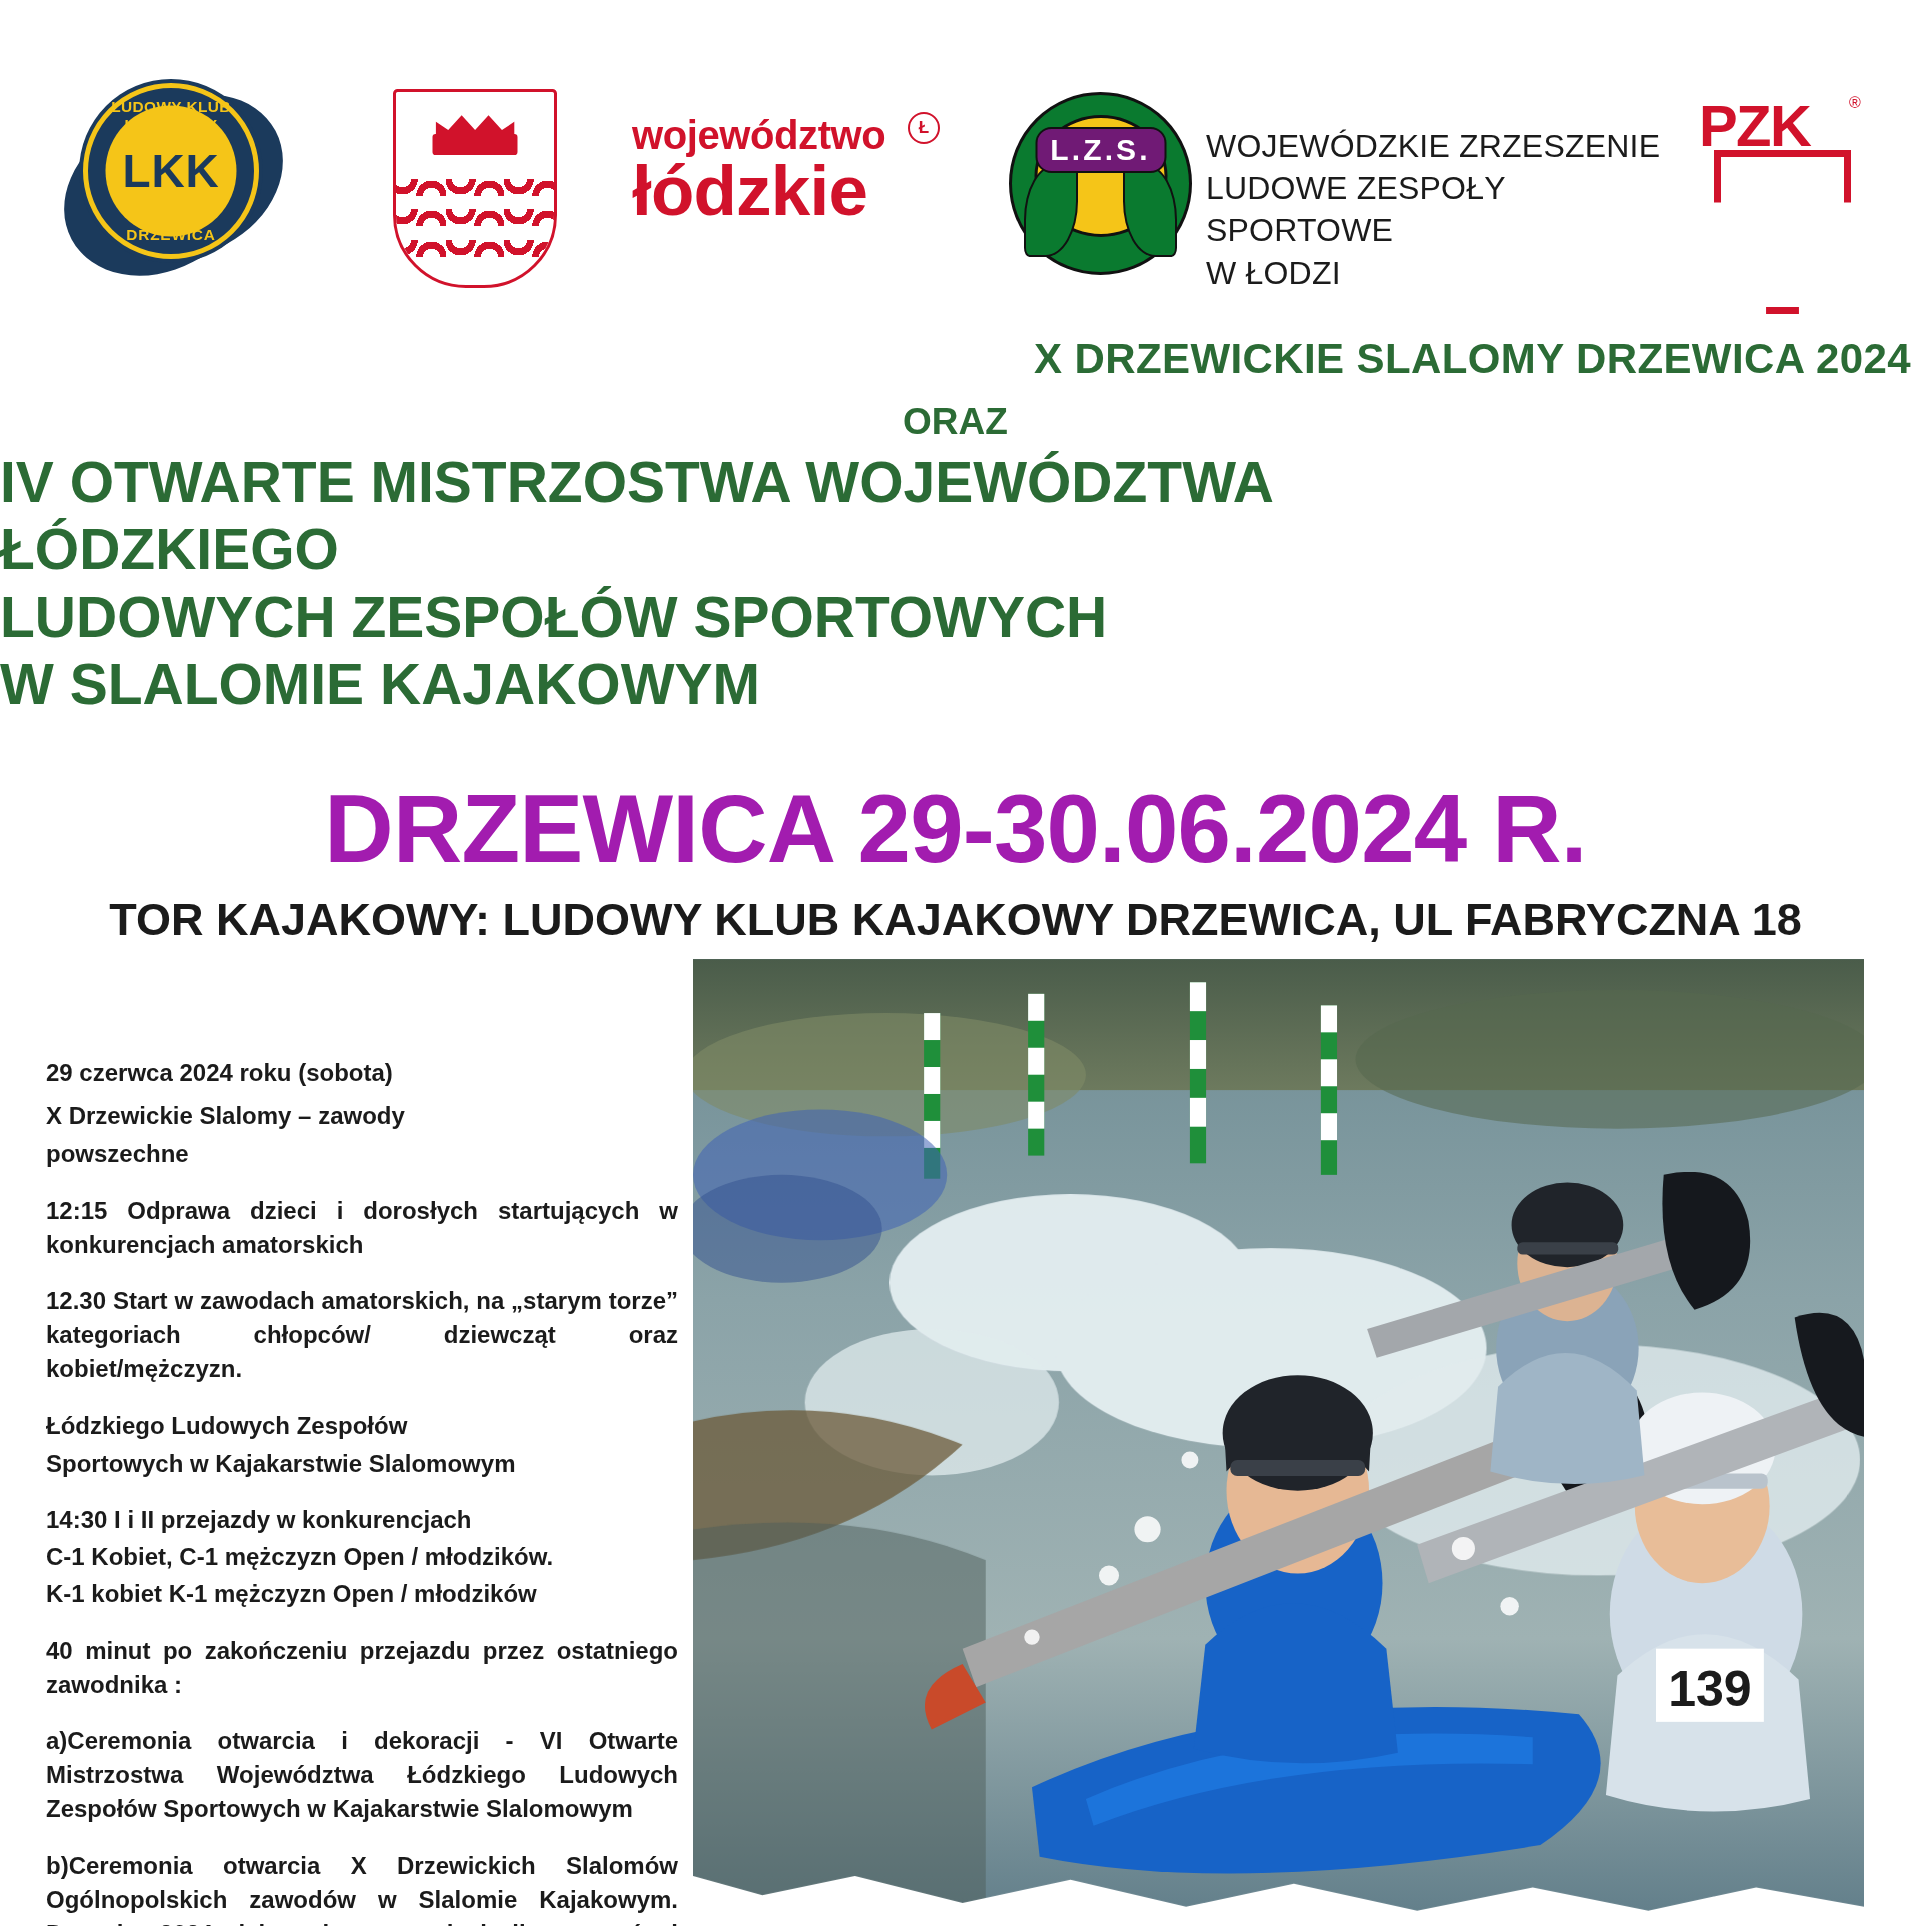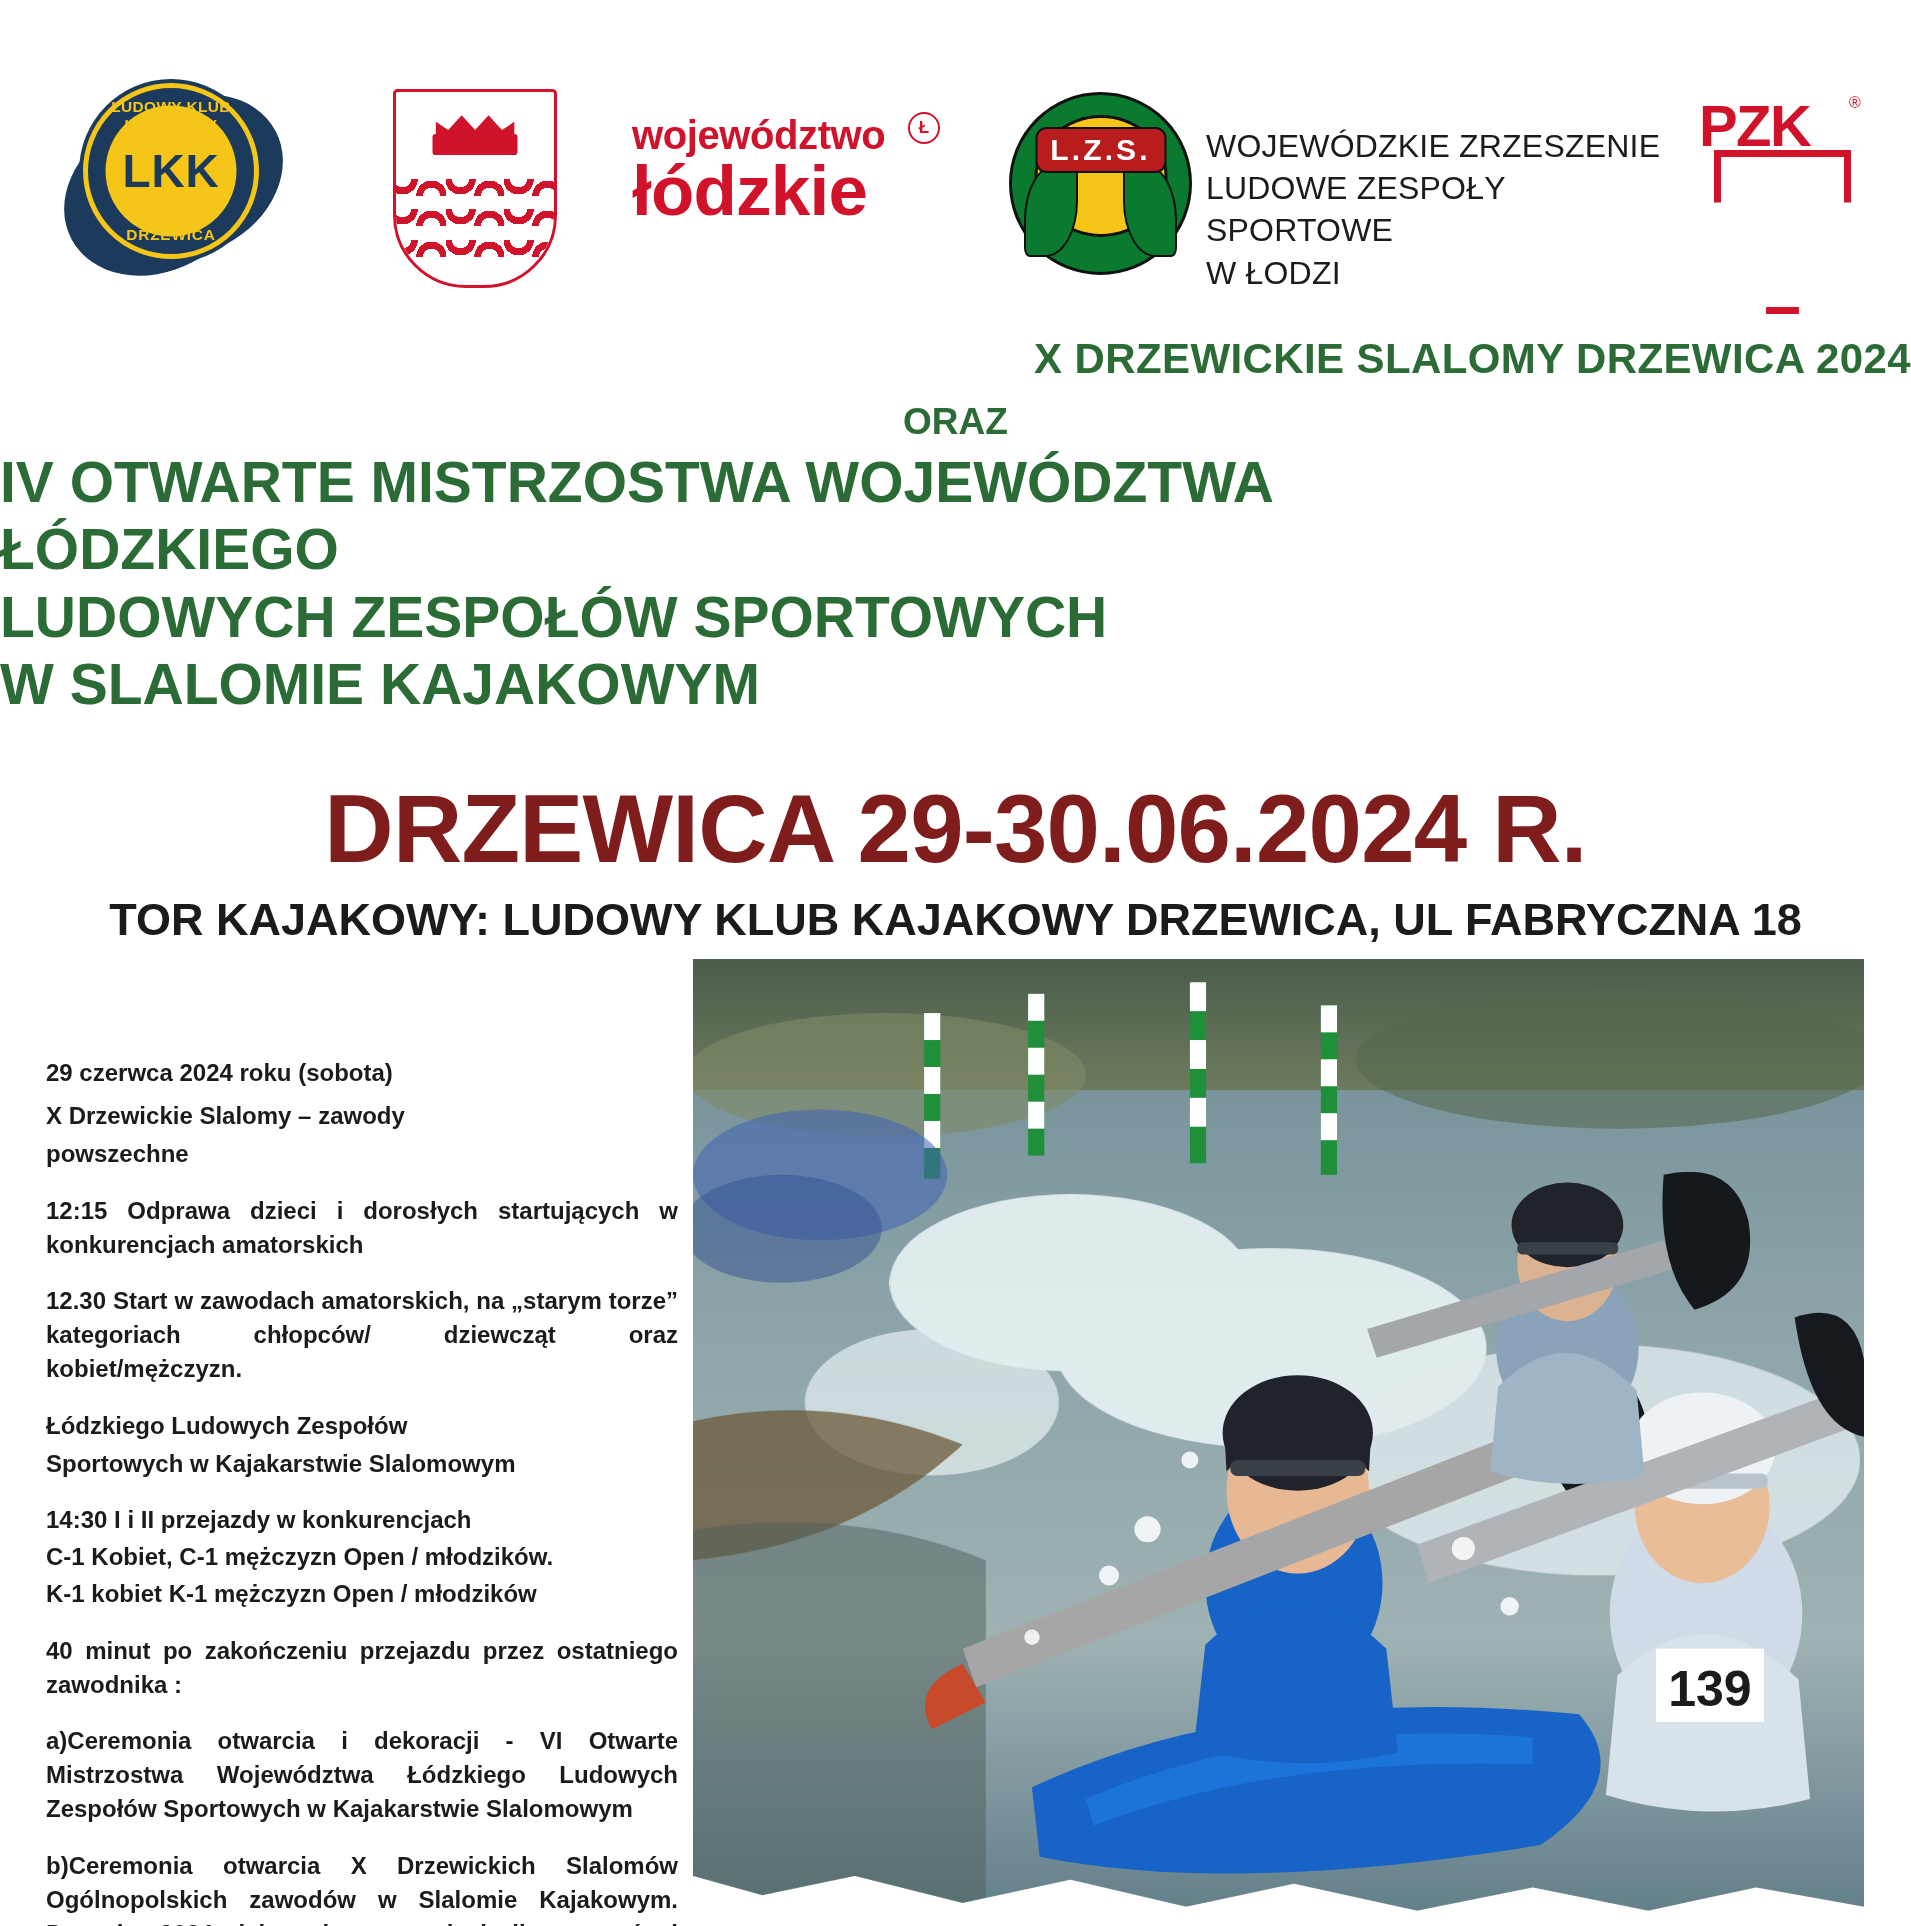--- a/index.html
+++ b/index.html
@@ -231,23 +231,23 @@
     background: #f5c518;
     border: 3.1px solid #111;
   }
   .lzs-band {
     position: absolute;
     left: 50%;
     top: 32px;
     transform: translateX(-50%);
     width: 127px;
     height: 42px;
-    background: #b91c1c;
+    background: #701a75;
     border: 2.7px solid #111;
-    border-radius: 11px;
+    border-radius: 16px;
     display: flex;
     align-items: center;
     justify-content: center;
     color: #ffffff;
     font-weight: bold;
     font-size: 30px;
     letter-spacing: 3.1px;
   }
   .lzs-leaf-l, .lzs-leaf-r {
     position: absolute;
@@ -338,21 +338,21 @@
     line-height: 1.18;
   }
   .title-date {
     position: absolute;
     top: 774px;
     left: 0;
     width: 1911px;
     text-align: center;
     font-size: 96px;
     font-weight: bold;
-    color: #7f1d1d;
+    color: #a21caf;
     letter-spacing: -0.8px;
   }
   .title-venue {
     position: absolute;
     top: 894px;
     left: 0;
     width: 1911px;
     text-align: center;
     font-size: 45px;
     font-weight: bold;

